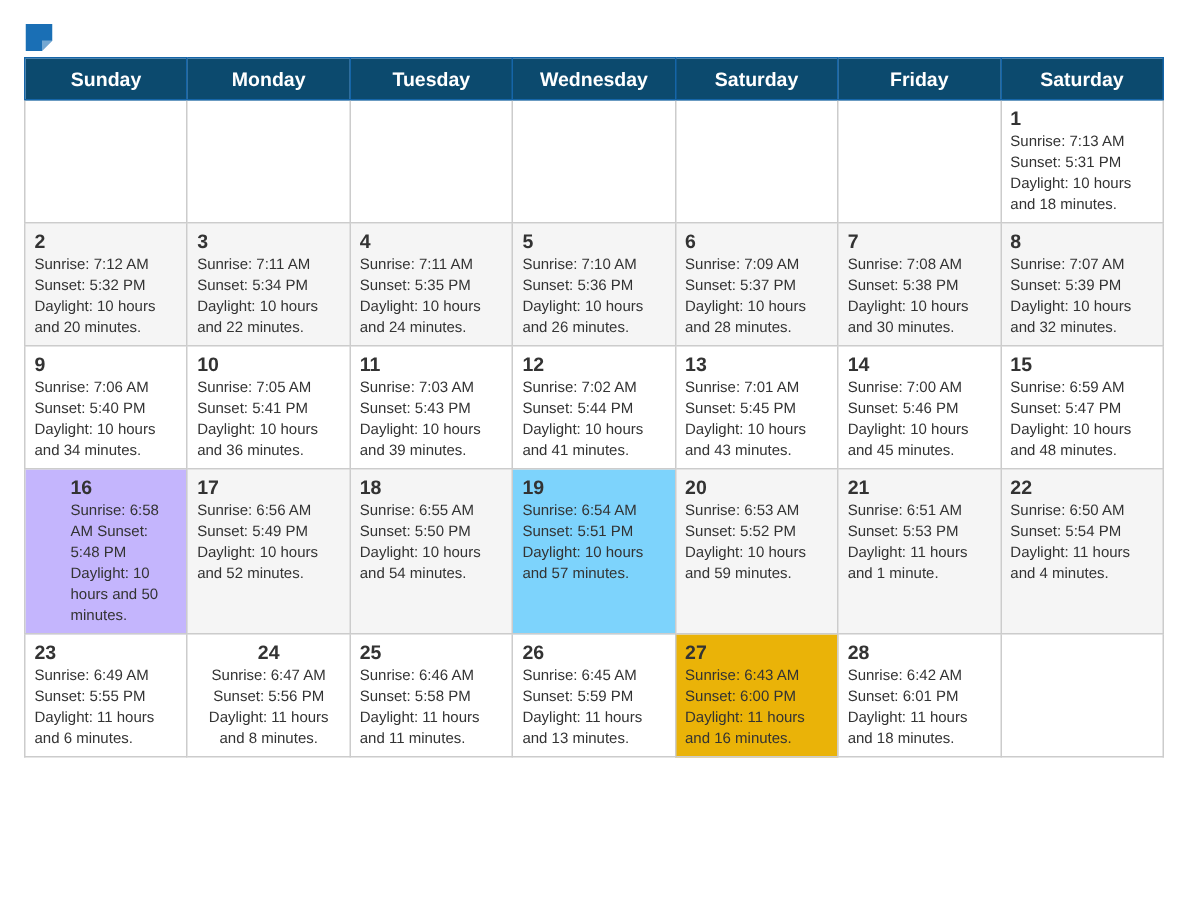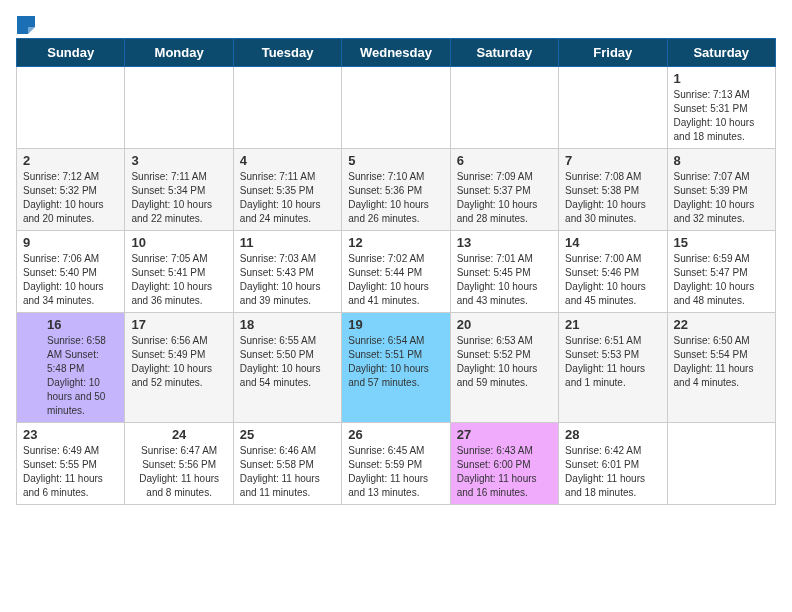--- a/index.html
+++ b/index.html
@@ -279,21 +279,21 @@
           <div class="cell-content">Sunrise: 6:46 AM
 Sunset: 5:58 PM
 Daylight: 11 hours and 11 minutes.</div>
         </td>
         <td style="background: rgb(255, 255, 255);">
           <span class="day-number">26</span>
           <div class="cell-content">Sunrise: 6:45 AM
 Sunset: 5:59 PM
 Daylight: 11 hours and 13 minutes.</div>
         </td>
-        <td style="background: #f0abfc;">
+        <td style="background: #eab308;">
           <span class="day-number">27</span>
           <div class="cell-content">Sunrise: 6:43 AM
 Sunset: 6:00 PM
 Daylight: 11 hours and 16 minutes.</div>
         </td>
         <td style="background: rgb(255, 255, 255);">
           <span class="day-number">28</span>
           <div class="cell-content">Sunrise: 6:42 AM
 Sunset: 6:01 PM
 Daylight: 11 hours and 18 minutes.</div>

